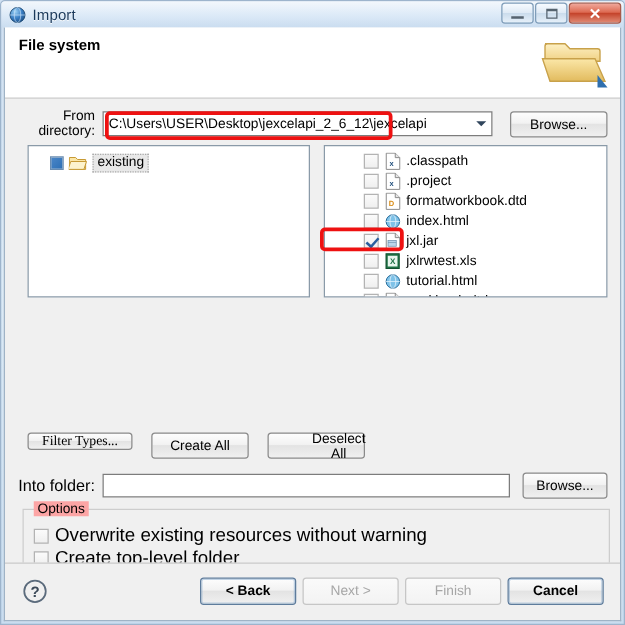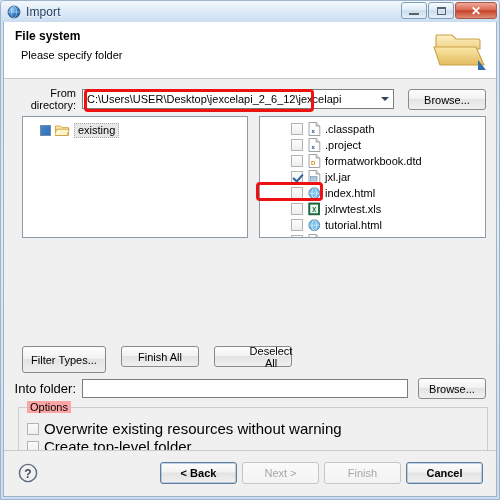--- a/index.html
+++ b/index.html
@@ -293,21 +293,21 @@
     width: 13px; height: 14px; margin-right: 4px; flex: 0 0 13px;
   }
 
   
   .btn-row {
     position: absolute;
     left: 18px; top: 267px;
     display: flex;
     gap: 15px;
   }
-  .btn-filter { width: 84px; height: 27px; }
+  .btn-filter { width: 84px; height: 14px; font-family: Liberation Serif, serif; }
   .btn-selall { width: 78px; height: 21px; }
   .btn-deselall { width: 78px; height: 21px; padding-left: 36px; }
 
   
   .row-into {
     position: absolute;
     left: 0; top: 298px;
     width: 100%;
     height: 22px;
     display: flex;
@@ -433,21 +433,20 @@
         <div class="cap-btn close">
           <span class="cap-glyph">✕</span>
         </div>
       </div>
     </div>
 
     <div class="dialog-body">
 
       <div class="header">
         <div class="header-title">File system</div>
-        <div class="header-sub">Please specify folder</div>
         <svg class="header-icon" viewBox="0 0 56 48">
           <defs>
             <linearGradient id="fg1" x1="0" y1="0" x2="0" y2="1">
               <stop offset="0%" stop-color="#fdf0c4"></stop>
               <stop offset="100%" stop-color="#f0d183"></stop>
             </linearGradient>
             <linearGradient id="fg2" x1="0" y1="0" x2="0" y2="1">
               <stop offset="0%" stop-color="#fbe7a8"></stop>
               <stop offset="100%" stop-color="#e2bb5e"></stop>
             </linearGradient>
@@ -508,72 +507,72 @@
                 <div class="file-row">
                   <span class="cb"></span>
                   <svg class="file-ico" viewBox="0 0 13 14">
                     <path d="M1 0.5 h7.2 l3.6 3.6 v9.4 h-10.8 z" fill="#ffffff" stroke="#8a8a8a" stroke-width="0.8"></path>
                     <path d="M8.2 0.5 v3.6 h3.6" fill="#e6e6e6" stroke="#8a8a8a" stroke-width="0.8"></path>
                     <text x="5.2" y="11" font-family="Liberation Sans, sans-serif" font-size="6" font-weight="bold" text-anchor="middle" fill="#d98b14">D</text>
                   </svg>
                   <span>formatworkbook.dtd</span>
                 </div>
                 <div class="file-row">
+                  <span class="cb"></span>
+                  <svg class="file-ico" viewBox="0 0 13 14">
+                    <circle cx="6.3" cy="7.2" r="5.4" fill="#7fc2e8" stroke="#2a6e9c" stroke-width="0.8"></circle>
+                    <ellipse cx="6.3" cy="7.2" rx="2.3" ry="5.4" fill="none" stroke="#e8f6ff" stroke-width="0.6"></ellipse>
+                    <line x1="0.9" y1="7.2" x2="11.7" y2="7.2" stroke="#e8f6ff" stroke-width="0.6"></line>
+                  </svg>
+                  <span>index.html</span>
+                </div>
+                <div class="file-row">
                   <span class="cb checked"></span>
                   <svg class="file-ico" viewBox="0 0 13 14">
                     <path d="M1 0.5 h7.2 l3.6 3.6 v9.4 h-10.8 z" fill="#ffffff" stroke="#8a8a8a" stroke-width="0.8"></path>
                     <path d="M8.2 0.5 v3.6 h3.6" fill="#e6e6e6" stroke="#8a8a8a" stroke-width="0.8"></path>
                     <rect x="2.4" y="6.4" width="6.6" height="4.6" fill="#bcd6ea" stroke="#6d90ae" stroke-width="0.6"></rect>
                     <line x1="2.4" y1="8" x2="9" y2="8" stroke="#6d90ae" stroke-width="0.5"></line>
                   </svg>
                   <span>jxl.jar</span>
                 </div>
                 <div class="file-row">
                   <span class="cb"></span>
                   <svg class="file-ico" viewBox="0 0 13 14">
+                    <rect x="0.8" y="1" width="10.6" height="11.8" fill="#1e7145" stroke="#12502f" stroke-width="0.8"></rect>
+                    <rect x="2.2" y="2.6" width="7.8" height="8.6" fill="#e8f5ed"></rect>
+                    <text x="6.1" y="9.6" font-family="Liberation Sans, sans-serif" font-size="6.5" font-weight="bold" text-anchor="middle" fill="#1e7145">X</text>
+                  </svg>
+                  <span>jxlrwtest.xls</span>
+                </div>
+                <div class="file-row">
+                  <span class="cb"></span>
+                  <svg class="file-ico" viewBox="0 0 13 14">
                     <circle cx="6.3" cy="7.2" r="5.4" fill="#7fc2e8" stroke="#2a6e9c" stroke-width="0.8"></circle>
                     <ellipse cx="6.3" cy="7.2" rx="2.3" ry="5.4" fill="none" stroke="#e8f6ff" stroke-width="0.6"></ellipse>
                     <line x1="0.9" y1="7.2" x2="11.7" y2="7.2" stroke="#e8f6ff" stroke-width="0.6"></line>
                   </svg>
-                  <span>index.html</span>
-                </div>
-                <div class="file-row">
-                  <span class="cb"></span>
-                  <svg class="file-ico" viewBox="0 0 13 14">
-                    <rect x="0.8" y="1" width="10.6" height="11.8" fill="#1e7145" stroke="#12502f" stroke-width="0.8"></rect>
-                    <rect x="2.2" y="2.6" width="7.8" height="8.6" fill="#e8f5ed"></rect>
-                    <text x="6.1" y="9.6" font-family="Liberation Sans, sans-serif" font-size="6.5" font-weight="bold" text-anchor="middle" fill="#1e7145">X</text>
-                  </svg>
-                  <span>jxlrwtest.xls</span>
-                </div>
-                <div class="file-row">
-                  <span class="cb"></span>
-                  <svg class="file-ico" viewBox="0 0 13 14">
-                    <circle cx="6.3" cy="7.2" r="5.4" fill="#7fc2e8" stroke="#2a6e9c" stroke-width="0.8"></circle>
-                    <ellipse cx="6.3" cy="7.2" rx="2.3" ry="5.4" fill="none" stroke="#e8f6ff" stroke-width="0.6"></ellipse>
-                    <line x1="0.9" y1="7.2" x2="11.7" y2="7.2" stroke="#e8f6ff" stroke-width="0.6"></line>
-                  </svg>
                   <span>tutorial.html</span>
                 </div>
                 <div class="file-row">
                   <span class="cb"></span>
                   <svg class="file-ico" viewBox="0 0 13 14">
                     <path d="M1 0.5 h7.2 l3.6 3.6 v9.4 h-10.8 z" fill="#ffffff" stroke="#8a8a8a" stroke-width="0.8"></path>
                     <path d="M8.2 0.5 v3.6 h3.6" fill="#e6e6e6" stroke="#8a8a8a" stroke-width="0.8"></path>
                     <text x="5.2" y="11" font-family="Liberation Sans, sans-serif" font-size="6" font-weight="bold" text-anchor="middle" fill="#d98b14">D</text>
                   </svg>
                   <span>workbook.dtd</span>
                 </div>
               </div>
           </div>
         </div>
 
         <div class="btn-row">
           <button class="btn btn-filter">Filter Types...</button>
-          <button class="btn btn-selall">Finish All</button>
+          <button class="btn btn-selall">Create All</button>
           <button class="btn btn-deselall">Deselect All</button>
         </div>
 
         <div class="row-into">
           <div class="lbl-into">Into folder:</div>
           <input class="text-input" type="text" value="" style="">
         </div>
         <button class="btn btn-browse-into">Browse...</button>
 
         <div class="group">

